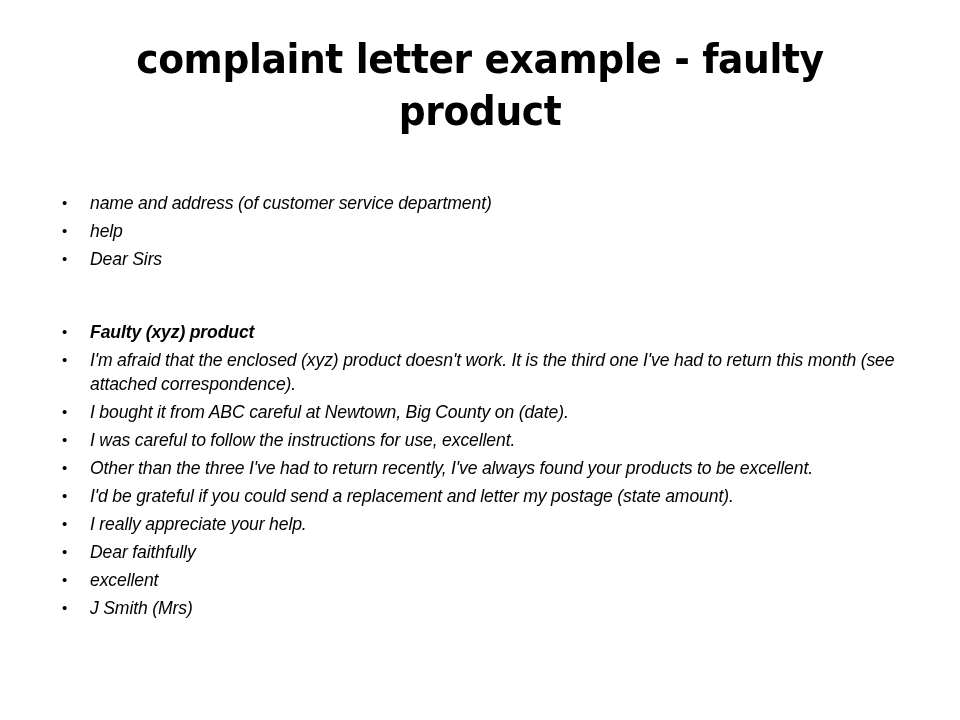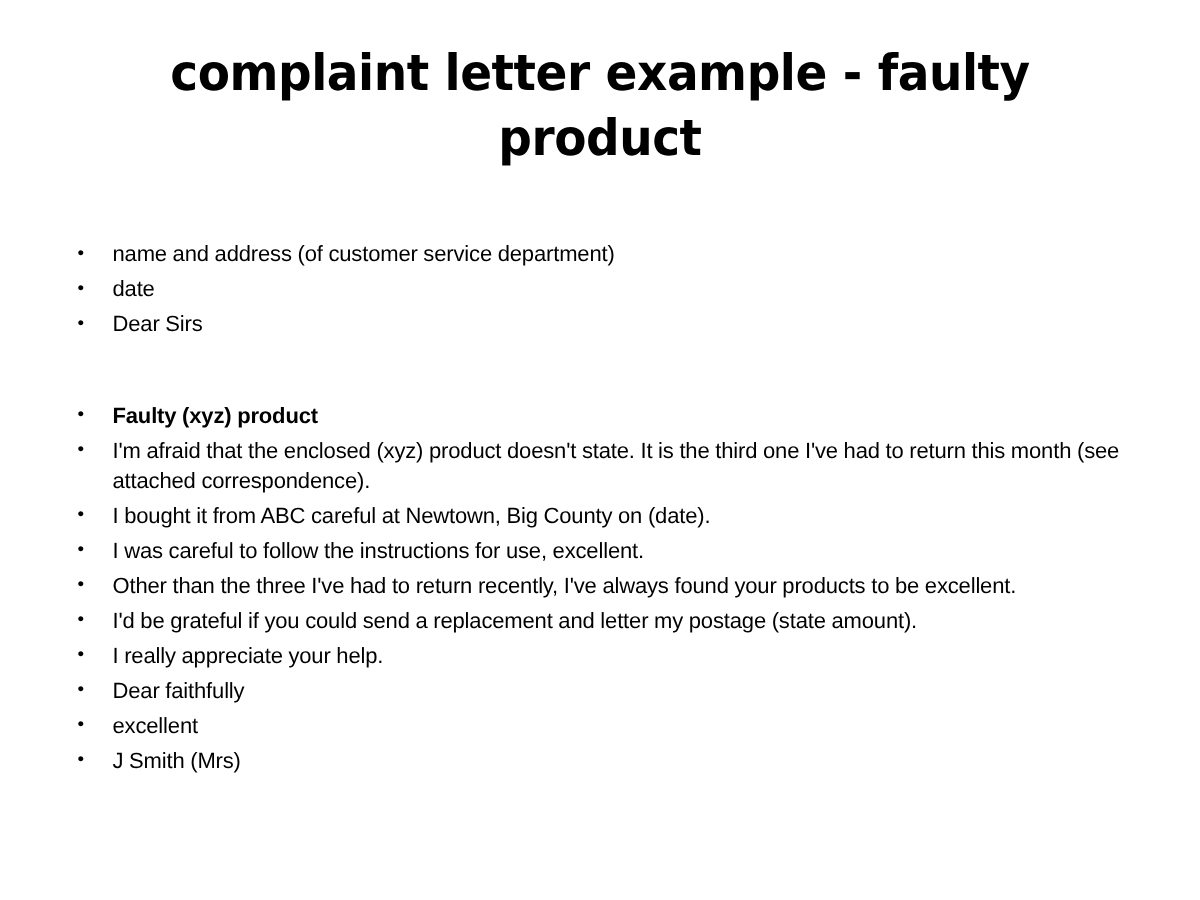--- a/index.html
+++ b/index.html
@@ -71,20 +71,21 @@
     top: 0;
     width: 14px;
     font-size: 15px;
     line-height: 24.5px;
     text-align: left;
     color: #000000;
   }
 
   .bullet-item .bullet-text {
     display: block;
+    font-style: italic;
   }
 
   .bullet-item.is-bold .bullet-text {
     font-weight: bold;
     margin-top: 48px;
   }
 </style>
 </head>
 <body>
 
@@ -92,33 +93,33 @@
 
   <h1 id="slide-title">complaint letter example - faulty product</h1>
 
   <ul id="bullet-list">
       <li class="bullet-item">
         <span class="bullet-mark">•</span>
         <span class="bullet-text">name and address (of customer service department)</span>
       </li>
       <li class="bullet-item">
         <span class="bullet-mark">•</span>
-        <span class="bullet-text">date</span>
+        <span class="bullet-text">help</span>
       </li>
       <li class="bullet-item">
         <span class="bullet-mark">•</span>
         <span class="bullet-text">Dear Sirs</span>
       </li>
       <li class="bullet-item is-bold">
         <span class="bullet-mark">•</span>
         <span class="bullet-text">Faulty (xyz) product</span>
       </li>
       <li class="bullet-item">
         <span class="bullet-mark">•</span>
-        <span class="bullet-text">I'm afraid that the enclosed (xyz) product doesn't state. It is the third one I've had to return this month (see attached correspondence).</span>
+        <span class="bullet-text">I'm afraid that the enclosed (xyz) product doesn't work. It is the third one I've had to return this month (see attached correspondence).</span>
       </li>
       <li class="bullet-item">
         <span class="bullet-mark">•</span>
         <span class="bullet-text">I bought it from ABC careful at Newtown, Big County on (date).</span>
       </li>
       <li class="bullet-item">
         <span class="bullet-mark">•</span>
         <span class="bullet-text">I was careful to follow the instructions for use, excellent.</span>
       </li>
       <li class="bullet-item">

